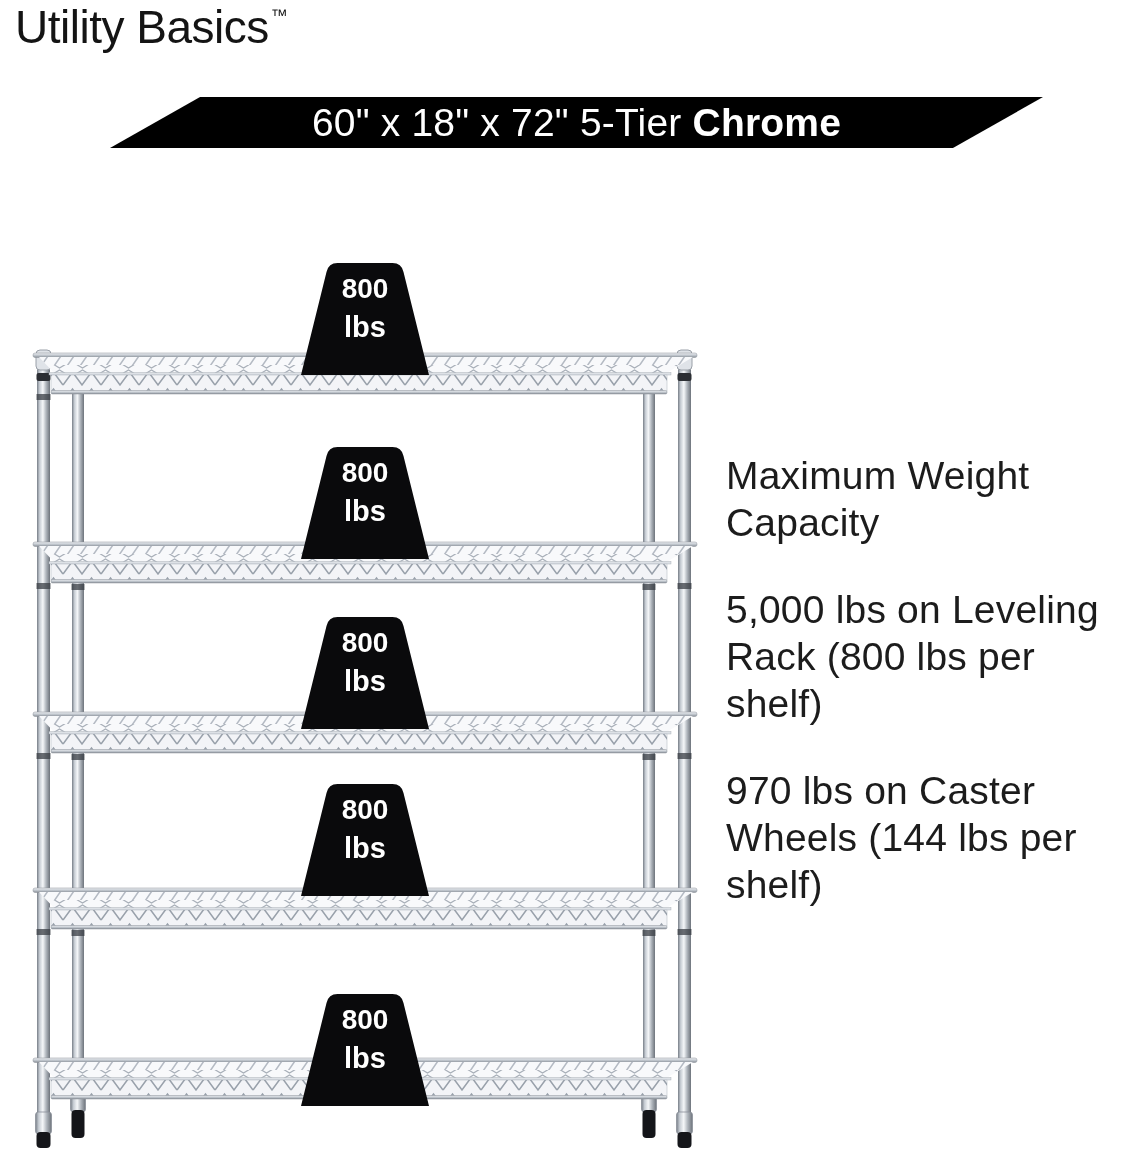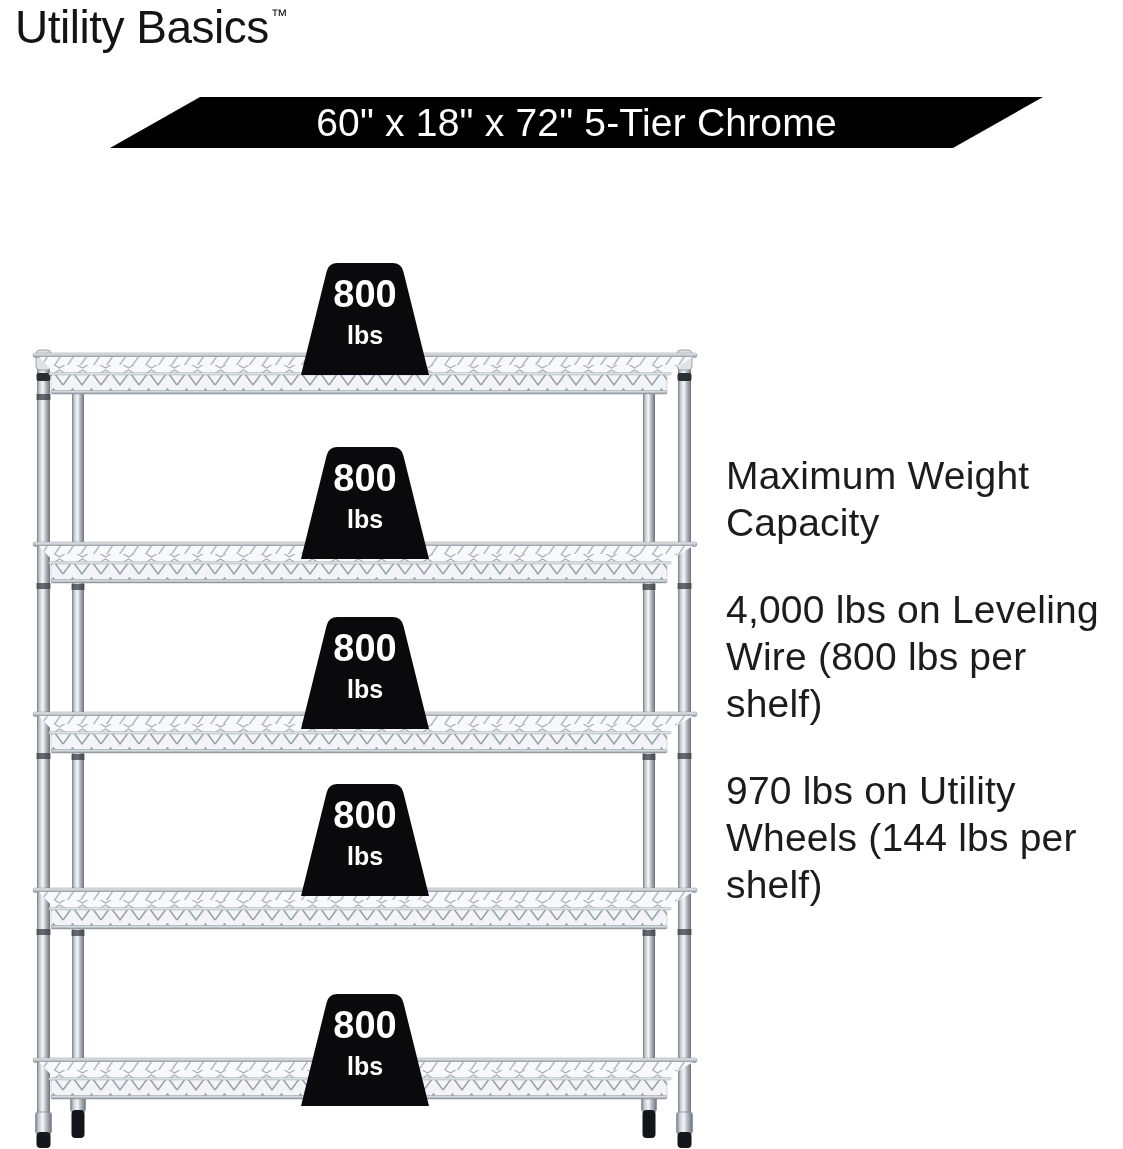--- a/index.html
+++ b/index.html
@@ -10,28 +10,28 @@
   
   .logo{position:absolute;left:15px;top:2px;font-size:46px;line-height:1.1;color:#141414;letter-spacing:-0.5px;white-space:nowrap;}
   .logo .tm{font-size:17px;position:relative;top:-22px;left:2px;letter-spacing:0;}
   
   .banner{
     position:absolute;left:110px;top:97px;width:933px;height:51px;background:#000000;
     clip-path:polygon(9.65% 0%,100% 0%,90.35% 100%,0% 100%);
     display:flex;align-items:center;justify-content:center;
     color:#ffffff;font-size:39px;white-space:pre;letter-spacing:0.2px;
   }
-  .banner b{font-weight:400;}
+  .banner b{font-weight:700;}
   
   .rack{position:absolute;left:25px;top:348px;width:680px;height:801px;}
   
   .weight{position:absolute;left:301px;width:128px;height:118px;text-align:center;color:#ffffff;}
   .weight svg{position:absolute;left:0;top:0;width:100%;height:100%;}
-  .weight .num{position:relative;margin-top:18px;line-height:1;font-size:38px;font-weight:700;}
-  .weight .unit{position:relative;margin-top:10px;line-height:1;font-size:25px;font-weight:700;}
+  .weight .num{position:relative;margin-top:18px;line-height:1;font-size:28px;font-weight:700;}
+  .weight .unit{position:relative;margin-top:10px;line-height:1;font-size:29px;font-weight:700;}
   .w1{top:257px}.w2{top:441px}.w3{top:611px}.w4{top:778px}.w5{top:988px}
   
   .info{position:absolute;left:726px;top:452px;width:400px;font-size:39px;line-height:47px;color:#1c1c1c;letter-spacing:0.2px;}
   .info .para{margin-top:40px;}
   .info b{font-weight:400;}
   .line{display:block;}
 </style>
 </head>
 <body>
 
@@ -161,24 +161,24 @@
     <div class="num">800</div>
     <div class="unit">lbs</div>
   </div>
 
   <div class="info">
     <div class="heading">
       <span class="line">Maximum Weight</span>
       <span class="line">Capacity</span>
     </div>
     <div class="para">
-      <span class="line"><span>4,000 lbs on </span><b>Leveling</b></span>
-      <span class="line"><b>Wire</b><span> (800 lbs per</span></span>
+      <span class="line"><span>5,000 lbs on </span><b>Leveling</b></span>
+      <span class="line"><b>Rack</b><span> (800 lbs per</span></span>
       <span class="line">shelf)</span>
     </div>
     <div class="para">
-      <span class="line"><span>970 lbs on </span><b>Utility</b></span>
+      <span class="line"><span>970 lbs on </span><b>Caster</b></span>
       <span class="line"><b>Wheels</b><span> (144 lbs per</span></span>
       <span class="line">shelf)</span>
     </div>
   </div>
 
 </div>
 
 </body></html>

